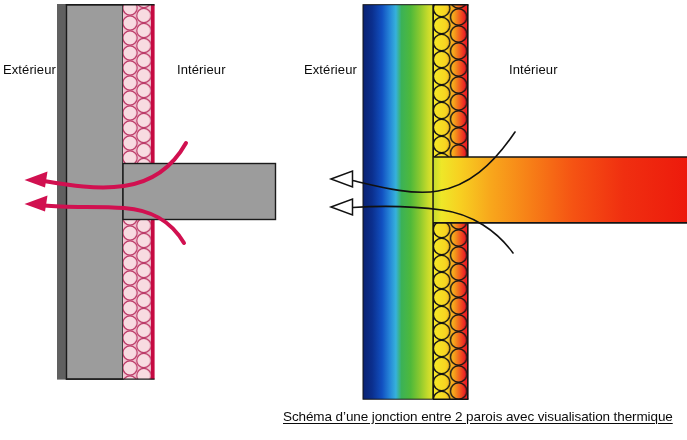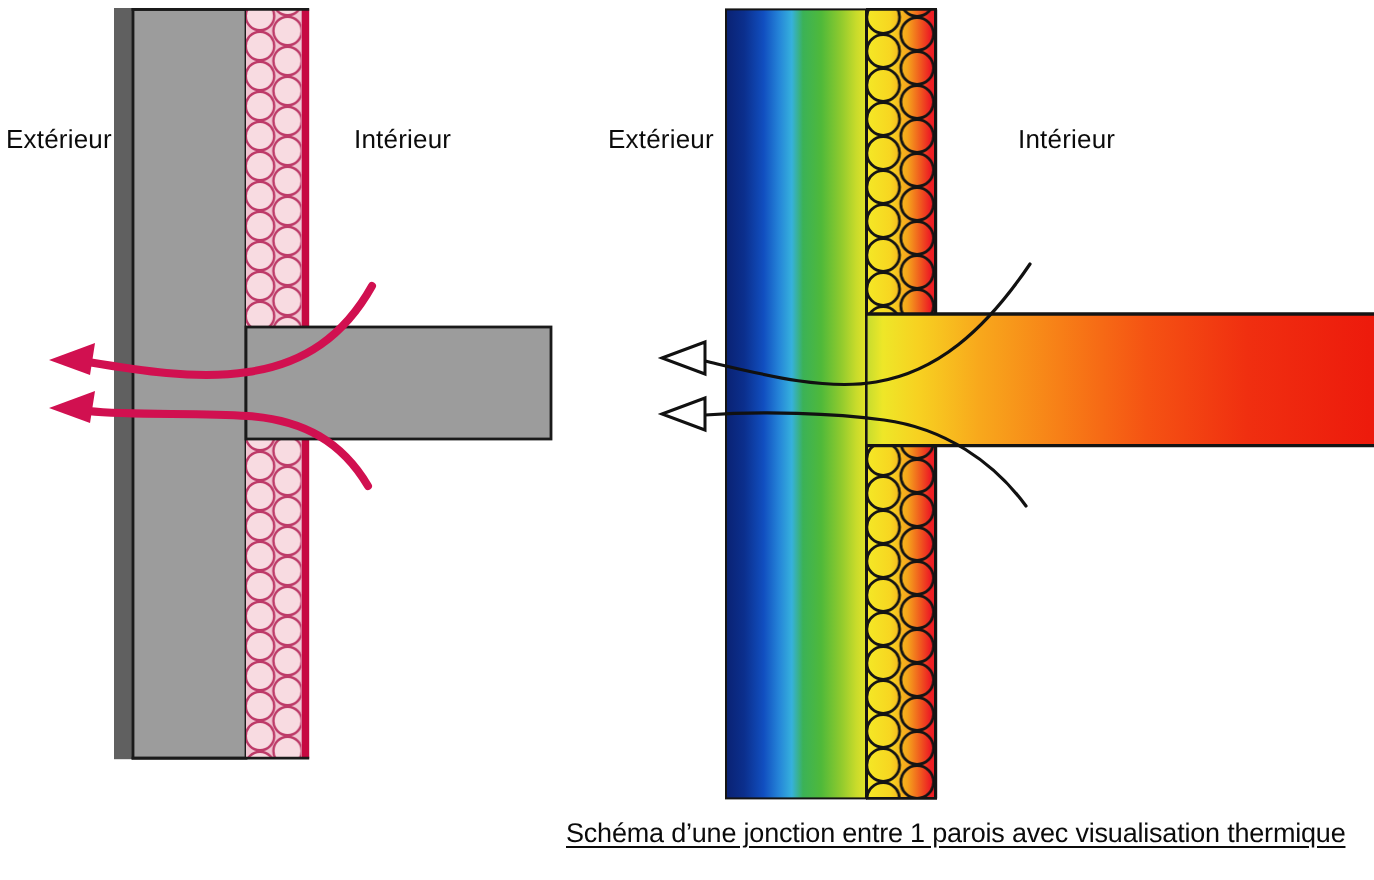--- a/index.html
+++ b/index.html
@@ -146,15 +146,15 @@
       <polygon points="331,179 352.5,171 352.5,187" fill="#ffffff" stroke="#111111" stroke-width="1.5" stroke-linejoin="miter"></polygon>
       <polygon points="331,207 352.5,199 352.5,215" fill="#ffffff" stroke="#111111" stroke-width="1.5" stroke-linejoin="miter"></polygon>
     </g>
   </svg>
 
   <div class="zone-label" style="left:3px;top:62px">Extérieur</div>
   <div class="zone-label" style="left:177px;top:62px">Intérieur</div>
   <div class="zone-label" style="left:304px;top:62px">Extérieur</div>
   <div class="zone-label" style="left:509px;top:62px">Intérieur</div>
 
-  <div class="caption" style="left:283px;top:409px">Schéma d’une jonction entre 1 parois avec visualisation thermique</div>
+  <div class="caption" style="left:283px;top:409px">Schéma d’une jonction entre 2 parois avec visualisation thermique</div>
 
 </div>
 
 </body></html>

